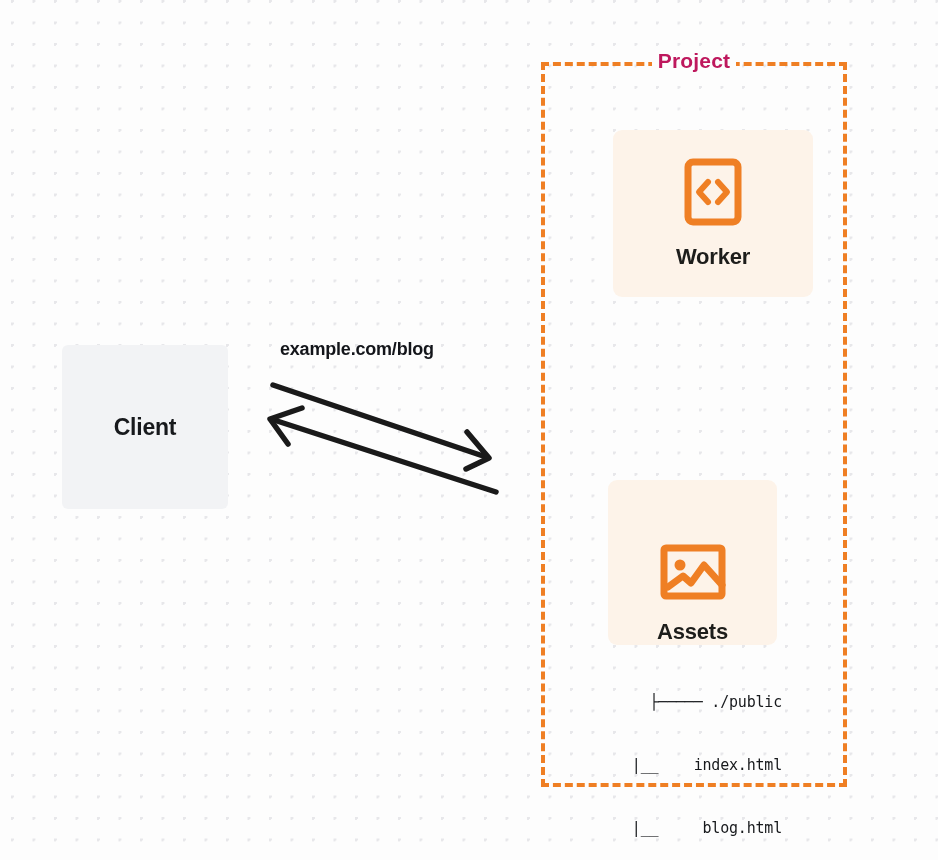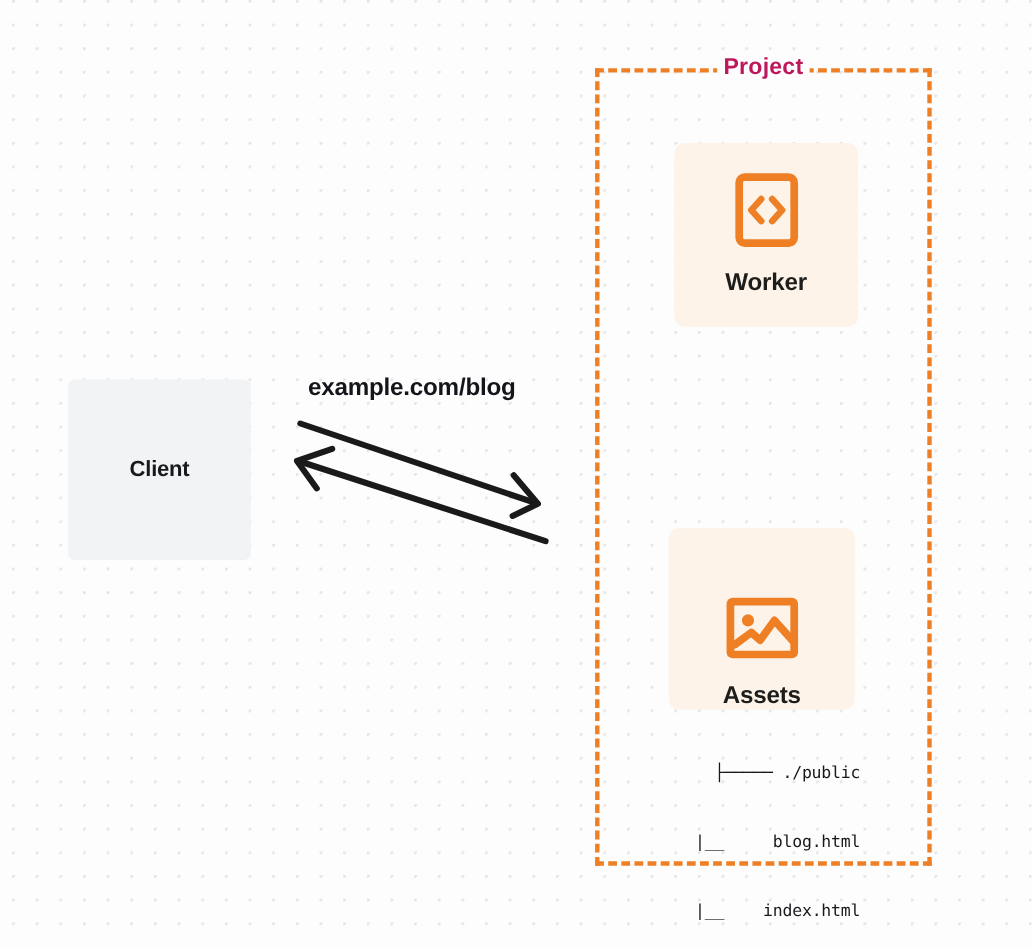--- a/index.html
+++ b/index.html
@@ -31,32 +31,32 @@
     top: 345px;
     width: 166px;
     height: 164px;
     background-color: #f2f3f5;
     border-radius: 6px;
     display: flex;
     align-items: center;
     justify-content: center;
   }
   #client-node .node-label {
-    font-size: 20px;
+    font-size: 23px;
     font-weight: bold;
     color: #17191c;
     letter-spacing: -0.2px;
   }
 
   
   #request-url-label {
     position: absolute;
     left: 280px;
     top: 339px;
-    font-size: 22px;
+    font-size: 18px;
     font-weight: bold;
     color: #13151a;
     letter-spacing: -0.2px;
     white-space: nowrap;
   }
 
   
   #arrows-layer {
     position: absolute;
     left: 0;
@@ -99,21 +99,21 @@
     background-color: #fdf3e9;
     border-radius: 9px;
     display: flex;
     flex-direction: column;
     align-items: center;
     justify-content: center;
   }
   #worker-card {
     left: 613px;
     top: 130px;
-    width: 167px;
+    width: 200px;
     height: 167px;
   }
   #assets-card {
     left: 608px;
     top: 480px;
     width: 169px;
     height: 165px;
     justify-content: flex-end;
   }
   .service-card .card-icon {
@@ -191,18 +191,18 @@
         <rect x="4" y="5" width="58" height="48" rx="2" ry="2" fill="none" stroke="#ef7f24" stroke-width="7"></rect>
         <circle cx="20" cy="22" r="5.5" fill="#ef7f24"></circle>
         <polyline points="8,44 23,33 31,40 44,22 62,42" fill="none" stroke="#ef7f24" stroke-width="7" stroke-linecap="round" stroke-linejoin="round"></polyline>
       </svg>
     </span>
     <span class="card-label">Assets</span>
   </div>
 
   <div id="assets-file-tree">
     <span class="tree-line">├───── ./public</span>
+    <span class="tree-line">     |__    index.html</span>
     <span class="tree-line">     |__     blog.html</span>
-    <span class="tree-line">     |__    index.html</span>
     
   </div>
 
 </div>
 
 </body></html>

